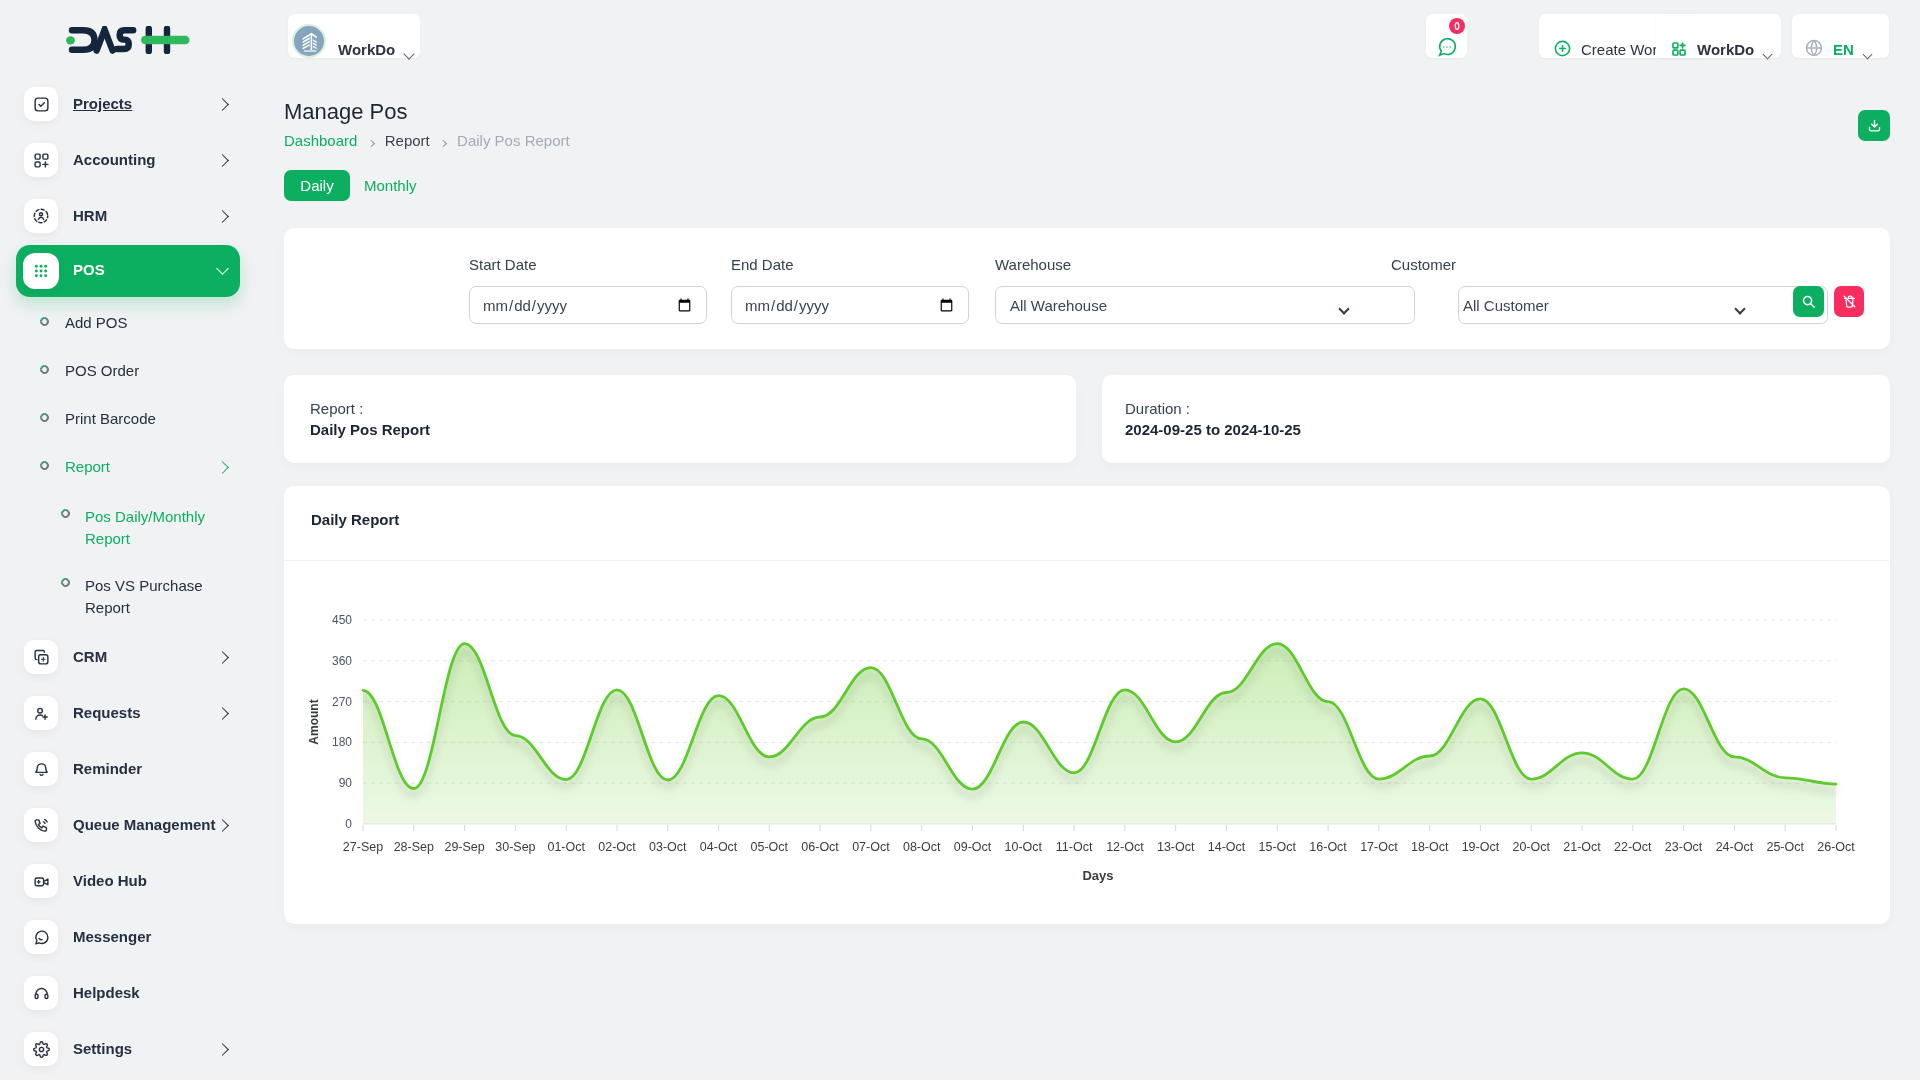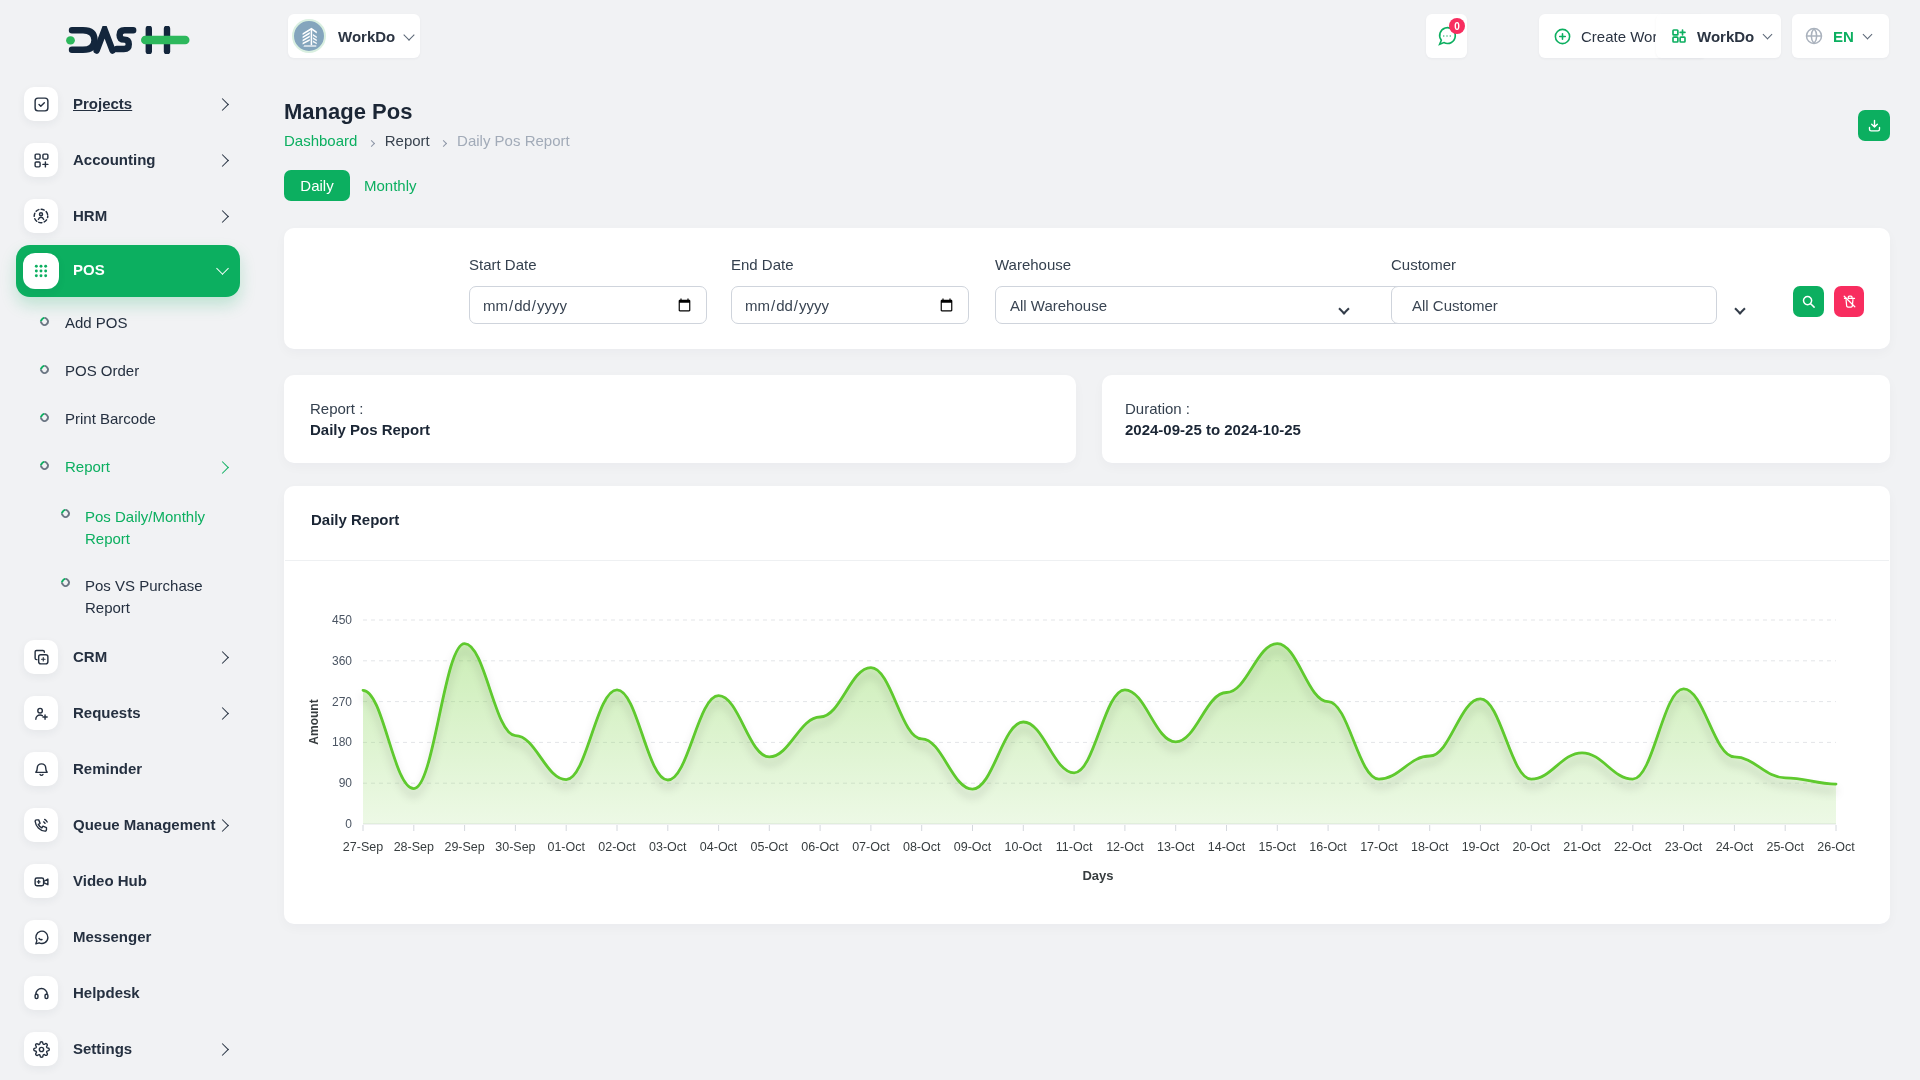--- a/index.html
+++ b/index.html
@@ -8,21 +8,21 @@
 body { position:relative; color:#1f2937; }
 
 .icbox { position:absolute; left:24px; width:34px; height:34px; background:#fff; border-radius:10px; box-shadow:0 3px 8px rgba(40,50,70,.06); display:flex; align-items:center; justify-content:center; }
 .mlabel { position:absolute; left:73px; font-size:15px; font-weight:600; color:#253040; line-height:34px; }
 .mchev { position:absolute; left:214px; width:16px; height:34px; display:flex; align-items:center; justify-content:center; color:#253040; }
 .chev { width:9px; height:9px; border-right:1.8px solid currentColor; border-top:1.8px solid currentColor; transform:rotate(45deg); display:inline-block; }
 .chevdn { width:9px; height:9px; border-right:1.8px solid currentColor; border-bottom:1.8px solid currentColor; transform:rotate(45deg); display:inline-block; }
 .subitem { position:absolute; font-size:15px; color:#253040; font-weight:400; }
 .bullet { position:absolute; width:9px; height:9px; border-radius:50%; border:2px solid #6b7683; border-top-color:#0CAF60; transform:rotate(-45deg); }
 
-.pill { position:absolute; background:#fff; border-radius:6px; box-shadow:0 1px 3px rgba(16,24,40,.04); display:flex; align-items:center; }
+.pill { position:absolute; background:#fff; border-radius:6px; box-shadow:0 1px 3px rgba(16,24,40,.04); display:flex; align-items:flex-end; }
 .ptext { font-size:15px; font-weight:600; color:#2b3442; }
 
 .card { position:absolute; background:#fff; border-radius:10px; box-shadow:0 4px 12px rgba(30,40,60,0.03); }
 .flabel { position:absolute; font-size:15px; color:#35414f; }
 .finput { position:absolute; height:38px; background:#fff; border:1px solid #cfd4dc; border-radius:7px; font-family:"Liberation Sans",sans-serif; font-size:15px; color:#3a4553; padding:0 12px; }
 select.finput { appearance:none; -webkit-appearance:none; }
 .selchev { position:absolute; pointer-events:none; color:#333c49; }
 </style>
 </head>
 <body>
@@ -245,42 +245,42 @@
   <span class="chevdn" style="margin-left:10px;width:7px;height:7px;border-color:#5b6676;margin-top:-3px;"></span>
 </div>
 
 <div class="abs" style="left:1858px;top:110px;width:32px;height:31px;background:#0CAF60;border-radius:7px;display:flex;align-items:center;justify-content:center;">
   <svg width="15" height="15" viewBox="0 0 24 24" fill="none" stroke="#fff" stroke-width="2.2" stroke-linecap="round" stroke-linejoin="round">
       <path d="M12 4v10M7.5 10L12 14.5 16.5 10"></path>
       <path d="M4 15v3a2.5 2.5 0 002.5 2.5h11A2.5 2.5 0 0020 18v-3"></path>
     </svg>
 </div>
 
-<div class="abs" style="left:284px;top:99px;font-size:22px;font-weight:700;color:#1b2635;">Manage Pos</div>
+<div class="abs" style="left:284px;top:99px;font-size:22px;font-weight:400;color:#1b2635;">Manage Pos</div>
 <div class="abs" style="left:284px;top:132px;font-size:15px;">
   <span style="color:#0CAF60;">Dashboard</span>
   <span style="color:#8b95a5;padding:0 7px;"><span class="chev" style="width:5px;height:5px;border-width:1.6px;border-color:#8b95a5;"></span></span>
   <span style="color:#39434f;">Report</span>
   <span style="color:#8b95a5;padding:0 7px;"><span class="chev" style="width:5px;height:5px;border-width:1.6px;border-color:#8b95a5;"></span></span>
   <span style="color:#a2abb8;">Daily Pos Report</span>
 </div>
 
 <div class="abs" style="left:284px;top:170px;width:66px;height:31px;background:#0CAF60;border-radius:7px;color:#fff;font-size:15px;display:flex;align-items:center;justify-content:center;">Daily</div>
 <div class="abs" style="left:364px;top:170px;height:31px;color:#0CAF60;font-size:15px;display:flex;align-items:center;">Monthly</div>
 
 <div class="card" style="left:284px;top:228px;width:1606px;height:121px;"></div>
 <div class="flabel" style="left:469px;top:256px;">Start Date</div>
 <div class="flabel" style="left:731px;top:256px;">End Date</div>
 <div class="flabel" style="left:995px;top:256px;">Warehouse</div>
 <div class="flabel" style="left:1391px;top:256px;">Customer</div>
 <input type="date" class="finput" style="left: 469px; top: 286px; width: 238px;">
 <input type="date" class="finput" style="left: 731px; top: 286px; width: 238px;">
 <select class="finput" style="left:995px;top:286px;width:420px;padding-left:14px;"><option>All Warehouse</option></select>
 <div class="selchev abs" style="left:1340px;top:299px;"><span class="chevdn" style="width:8px;height:8px;border-width:2px;"></span></div>
-<select class="finput" style="left:1391px;top:286px;width:326px;padding-left:20px;"><option>All Customer</option></select>
+<select class="finput" style="left:1458px;top:286px;width:370px;padding-left:4px;"><option>All Customer</option></select>
 <div class="selchev abs" style="left:1736px;top:299px;"><span class="chevdn" style="width:8px;height:8px;border-width:2px;"></span></div>
 <div class="abs" style="left:1793px;top:286px;width:31px;height:31px;background:#0CAF60;border-radius:7px;display:flex;align-items:center;justify-content:center;">
   <svg width="15" height="15" viewBox="0 0 24 24" fill="none" stroke="#fff" stroke-width="2.4" stroke-linecap="round">
       <circle cx="10.5" cy="10.5" r="6.5"></circle>
       <path d="M15.5 15.5L21 21"></path>
     </svg>
 </div>
 <div class="abs" style="left:1834px;top:286px;width:30px;height:31px;background:#f82d5f;border-radius:7px;display:flex;align-items:center;justify-content:center;">
   <svg width="15" height="15" viewBox="0 0 24 24" fill="none" stroke="#fff" stroke-width="2" stroke-linecap="round" stroke-linejoin="round">
       <path d="M4 7h3M10 7h10M10 7V5a1.6 1.6 0 011.6-1.6h2.8A1.6 1.6 0 0116 5v2"></path>

